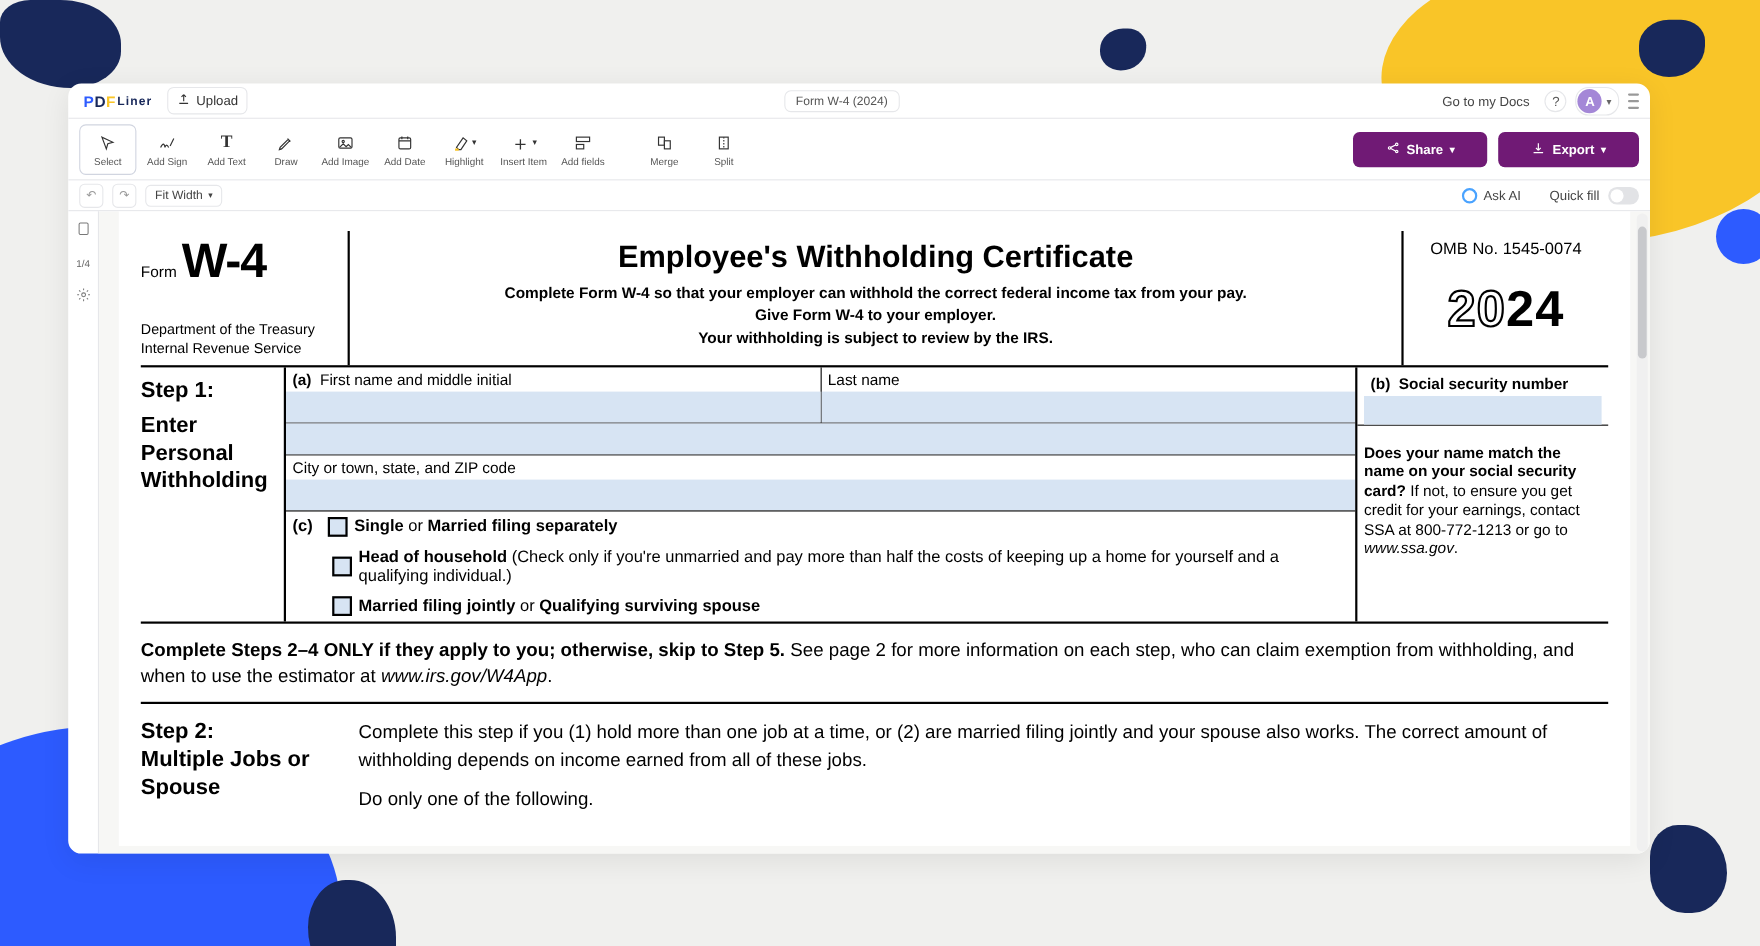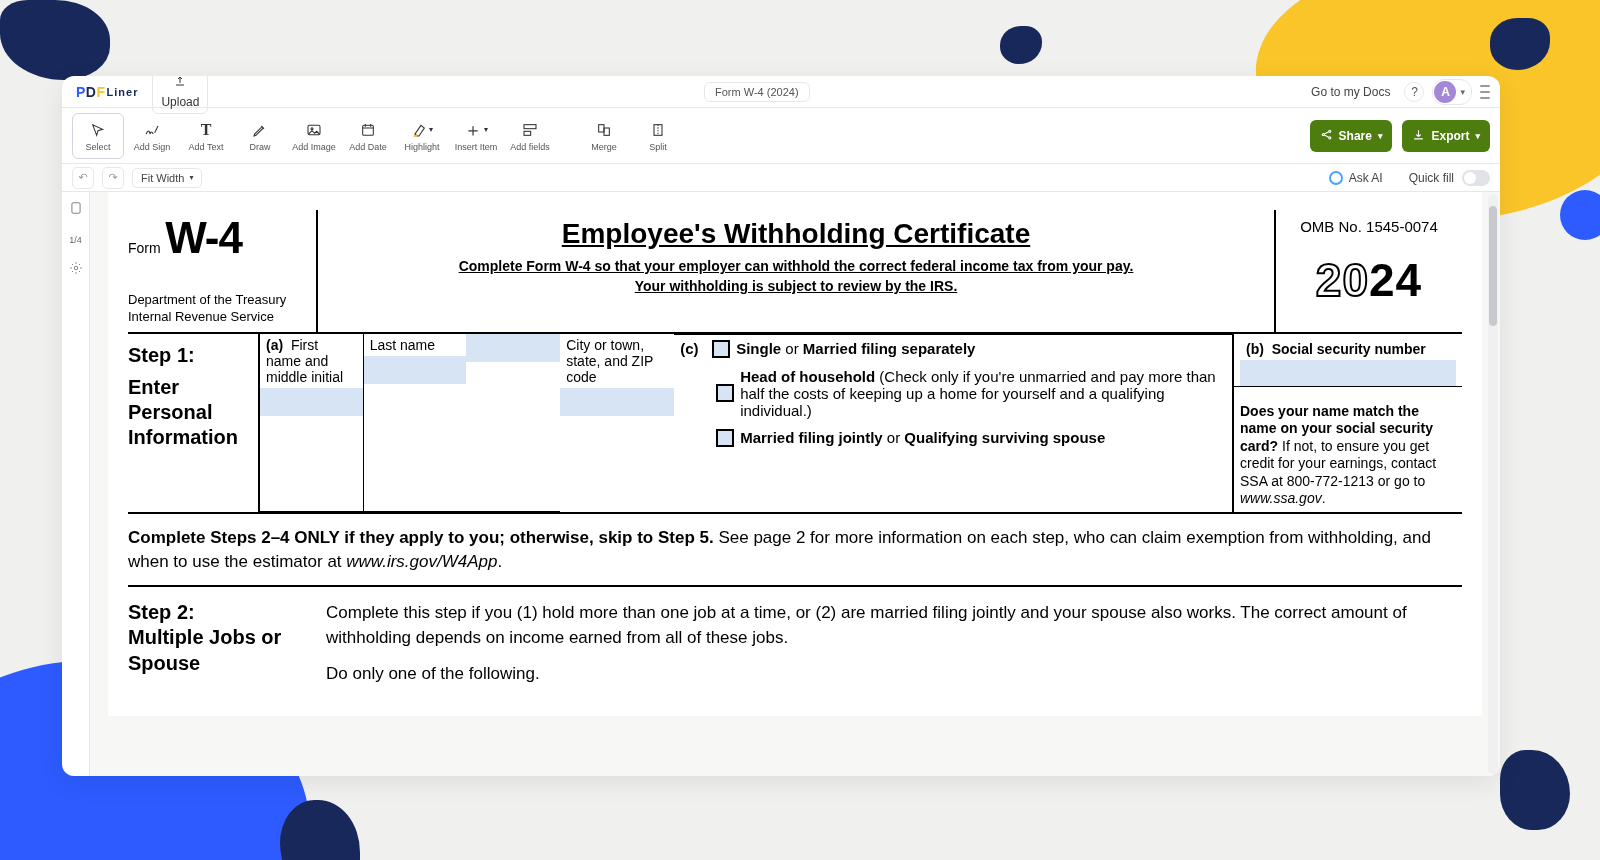--- a/index.html
+++ b/index.html
@@ -32,41 +32,41 @@
   .hdr {
     height: 32px;
     display: flex;
     align-items: center;
     border-bottom: 1px solid #e6e7ea;
     padding: 0 10px;
     gap: 10px;
   }
   .logo { font-weight: 800; font-size: 14px; letter-spacing:.5px; display:flex; align-items:center; padding:0 4px;}
   .logo .p{color:#2d5bff;} .logo .d{color:#18285a;} .logo .f{color:#f9c528;} .logo .rest{color:#18285a;font-size:11px;letter-spacing:1px;margin-left:1px;}
-  .upload-btn { display:flex; align-items:center; gap:5px; font-size:12px; color:#333; border:1px solid #e6e7ea; border-radius:6px; padding:4px 8px; cursor:pointer;flex-direction:column;}
+  .upload-btn { display:flex; gap:5px; font-size:12px; color:#333; border:1px solid #e6e7ea; border-radius:6px; padding:4px 8px; cursor:pointer;}
   .hdr-spacer { flex:1; display:flex; justify-content:center;}
   .doc-title-chip { font-size:11px; color:#555; border:1px solid #e6e7ea; border-radius:6px; padding:3px 10px; }
   .hdr-right { display:flex; align-items:center; gap:8px;}
   .link-btn { font-size:12px; color:#444; cursor:pointer; padding:4px 6px;}
   .help-circle{ width:20px;height:20px;border:1px solid #e6e7ea;border-radius:50%;display:flex;align-items:center;justify-content:center;font-size:12px;color:#555;cursor:pointer;}
   .avatar{ width:22px;height:22px;background:#a487d7;color:#fff;border-radius:50%;display:flex;align-items:center;justify-content:center;font-size:12px;font-weight:600;}
   .caret-down{ font-size:9px; color:#666; }
   .hdr-grip{ width:10px;height:14px;display:flex;flex-direction:column;justify-content:space-between;}
   .hdr-grip div{height:2px;background:#999;border-radius:1px;}
   
   .toolbar { height: 56px; display:flex; align-items:center; border-bottom:1px solid #e6e7ea; padding:0 10px; gap:2px;}
   .tool { display:flex; flex-direction:column; align-items:center; justify-content:center; width:52px; height:46px; border-radius:6px; cursor:pointer;}
   .tool.active{border:1px solid #d1d5e0;}
   .tool .icon{font-size:16px;color:#333;height:20px;display:flex;align-items:center;justify-content:center;}
   .tool .lbl{font-size:9px;color:#555;margin-top:2px;}
   .toolbar-gap{width:18px;}
   .toolbar-spacer{flex:1;}
   .share-btn, .export-btn{
-    background:#4d7c0f;color:#fff;font-size:12px;font-weight:600;
-    border-radius:6px;padding:8px 10px;display:flex;align-items:center;gap:6px;cursor:pointer;
+    background:#701a75;color:#fff;font-size:12px;font-weight:600;
+    border-radius:6px;padding:8px 30px;display:flex;align-items:center;gap:6px;cursor:pointer;
   }
   .export-btn{margin-left:8px;}
   
   .subbar { height:28px; display:flex; align-items:center; border-bottom:1px solid #e6e7ea; padding:0 10px; gap:8px;}
   .subbar .iconbtn{width:22px;height:22px;border:1px solid #e6e7ea;border-radius:5px;display:flex;align-items:center;justify-content:center;font-size:11px;color:#999;cursor:pointer;}
   .fit-chip{border:1px solid #e6e7ea;border-radius:5px;padding:3px 8px;font-size:11px;color:#444;display:flex;align-items:center;gap:5px;cursor:pointer;}
   .subbar-spacer{flex:1;}
   .askai{display:flex;align-items:center;gap:6px;font-size:12px;color:#444;cursor:pointer;}
   .askai .dot{width:14px;height:14px;border:2px solid #4aa3ff;border-radius:50%;}
   .quickfill{display:flex;align-items:center;gap:8px;font-size:12px;color:#444;margin-left:18px;}
@@ -88,34 +88,34 @@
     background:#fff;
     padding:18px 20px 30px 20px;
     font-family: "Helvetica Neue", Arial, sans-serif;
     color:#000;
   }
   .formtop{ display:flex; border-bottom:2px solid #000;}
   .ft-left{ width:188px; padding:6px 6px 6px 0;}
   .ft-left .form-label{font-size:14px;}
   .ft-left .w4{font-size:44px;font-weight:900;letter-spacing:-1px;line-height:1;}
   .ft-left .dept{font-size:13px;margin-top:32px;line-height:1.3;}
-  .ft-mid{ flex:1; border-left:2px solid #000; border-right:2px solid #000; text-align:center; padding:8px 10px 15px 10px;text-decoration:underline;}
+  .ft-mid{ flex:1; border-left:2px solid #000; border-right:2px solid #000; text-align:center; padding:8px 10px 15px 10px;}
   .ft-mid h1{font-size:28px;font-weight:800;margin-bottom:6px;}
   .ft-mid .bold{font-weight:700;font-size:14px;line-height:1.45;}
   .ft-right{ width:186px; text-align:center; padding:8px 6px;}
   .ft-right .omb{font-size:15px;}
   .ft-right .year{font-size:46px;font-weight:900;margin-top:18px;letter-spacing:1px;}
   .ft-right .year .outline{color:#fff;-webkit-text-stroke:2px #000;}
 
   
   .step1{display:flex; border-bottom:2px solid #000;}
   .step1 .left{width:130px;padding:10px 4px 4px 0;}
   .step1 .left .sno{font-size:20px;font-weight:800;}
   .step1 .left .steptitle{font-size:20px;font-weight:800;line-height:1.25;margin-top:8px;}
-  .step1 .mid{flex:1;display:flex;flex-direction:row;}
+  .step1 .mid{flex:1;display:flex;flex-direction:column;}
   .step1 .right{width:230px;border-left:2px solid #000;padding:4px 6px;}
   .step1 .namerow{display:flex;border-bottom:1px solid #000;}
   .step1 .lab{font-size:14px;padding:3px 6px;}
   .field{background:#d7e4f3;height:28px;border:none;width:100%;}
   .namecell{flex:1;display:flex;flex-direction:column;}
   .namecell:first-child{border-right:1px solid #000;}
   .addr-row{display:flex;flex-direction:column;border-bottom:1px solid #000;}
   .ssn-lab{font-size:14px;font-weight:700;padding:3px 6px;}
   .matchq{font-size:14px;line-height:1.25;}
   .matchq b{font-weight:800;}
@@ -341,34 +341,35 @@
           <div class="ft-left">
             <div><span class="form-label">Form</span> <span class="w4">W-4</span></div>
             <div class="dept">
               <div>Department of the Treasury</div>
               <div>Internal Revenue Service</div>
             </div>
           </div>
           <div class="ft-mid">
             <h1>Employee's Withholding Certificate</h1>
             <div class="bold">Complete Form W-4 so that your employer can withhold the correct federal income tax from your pay.</div>
+            <div class="bold">Give Form W-4 to your employer.</div>
             <div class="bold">Your withholding is subject to review by the IRS.</div>
           </div>
           <div class="ft-right">
             <div class="omb">OMB No. 1545-0074</div>
             <div class="year">
               <span class="outline">20</span><span>24</span>
             </div>
           </div>
         </div>
 
         <div class="step1">
           <div class="left">
             <div class="sno">Step 1:</div>
-            <div class="steptitle">Enter Personal Information</div>
+            <div class="steptitle">Enter Personal Withholding</div>
           </div>
           <div class="mid" style="border-left:2px solid #000;">
             <div class="namerow">
               <div class="namecell">
                 <div class="lab"><b>(a)</b>&nbsp;&nbsp;<span>First name and middle initial</span></div>
                 <input class="field" style="">
               </div>
               <div class="namecell">
                 <div class="lab">Last name</div>
                 <input class="field" style="">

